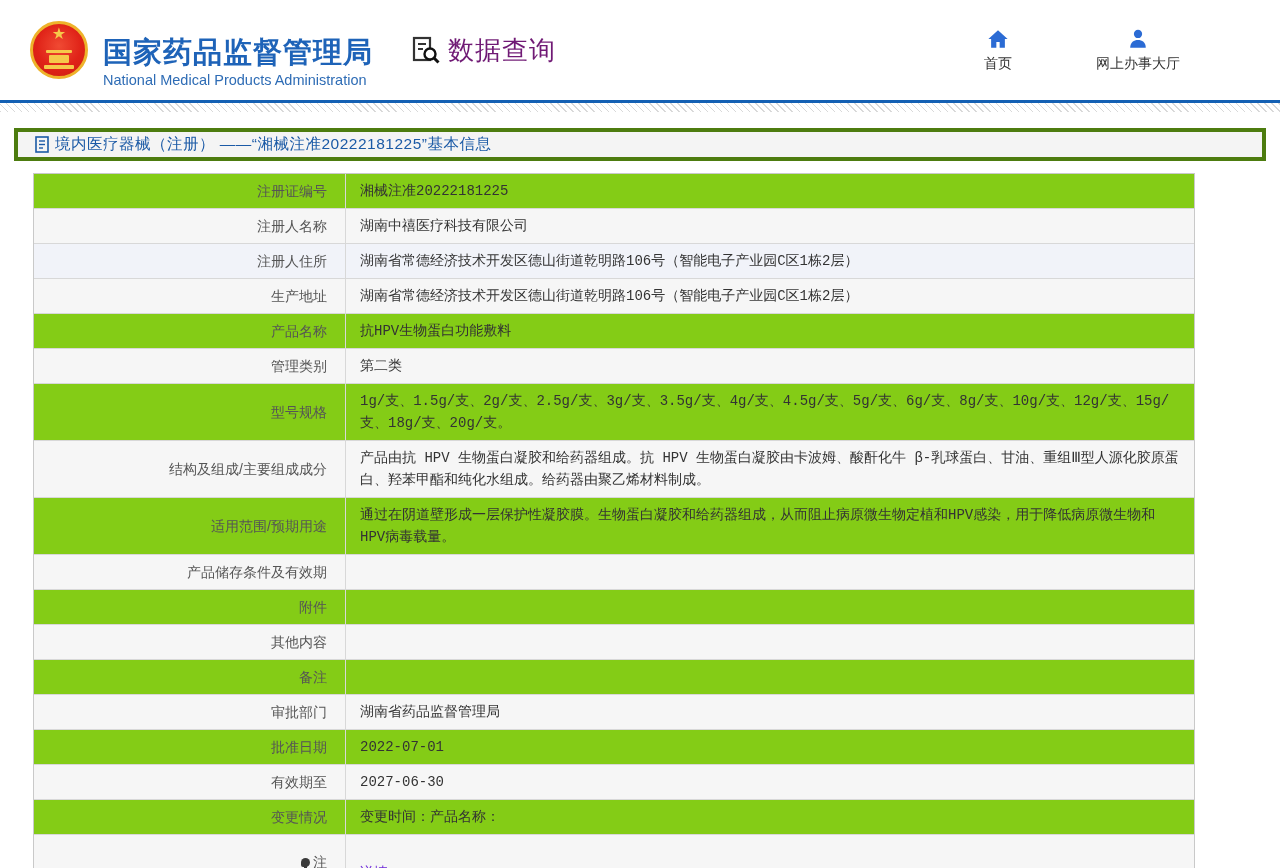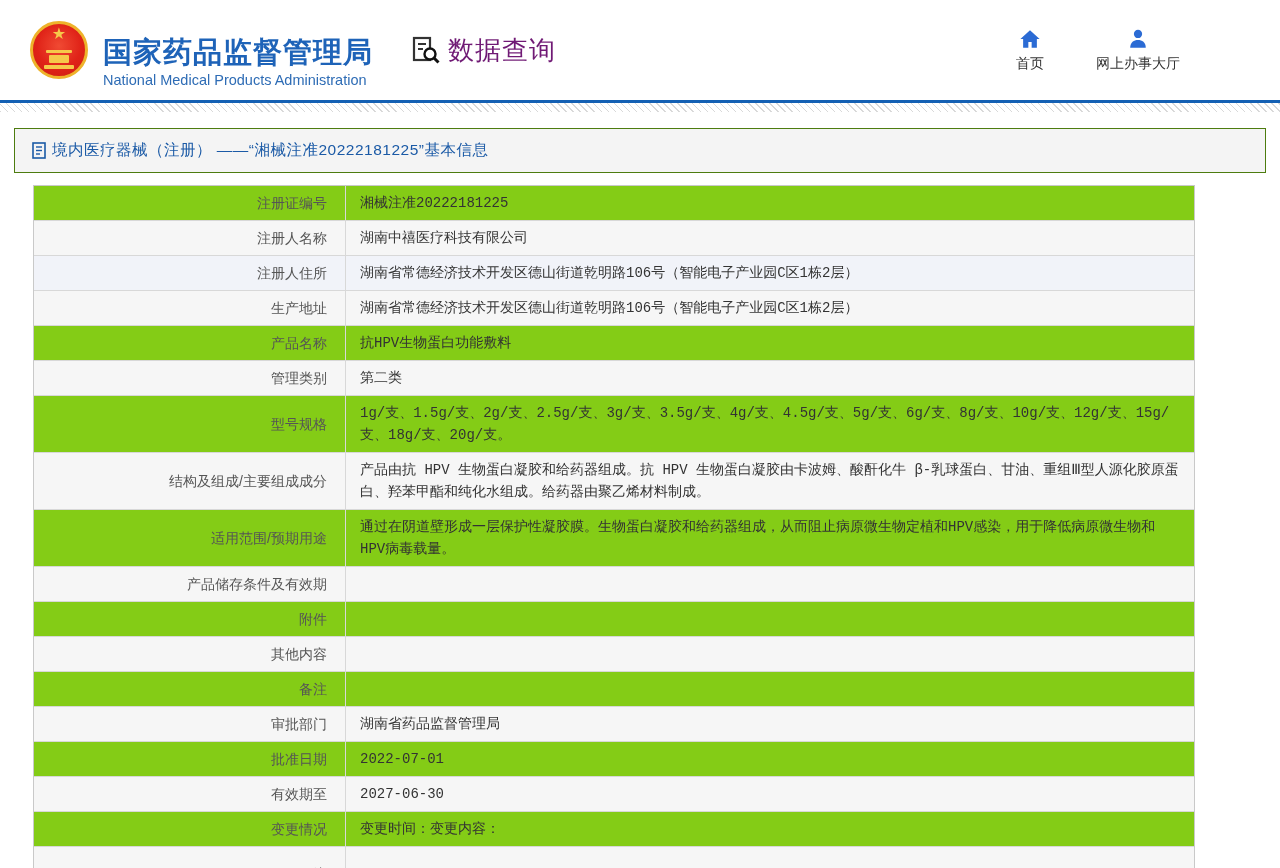--- a/index.html
+++ b/index.html
@@ -21,31 +21,31 @@
   .emblem .gate2{width:20px;height:8px;top:31px;}
   .emblem .gate3{width:30px;height:4px;top:41px;}
   .brand{margin-left:15px;}
   .brand-cn{font-size:29px;font-weight:700;color:#1e63b8;letter-spacing:1px;line-height:32px;margin-top:24px;}
   .brand-en{font-size:14.5px;color:#2e6cb5;margin-top:4px;}
 
   .query{display:flex;align-items:center;margin-left:38px;cursor:pointer;}
   .query svg{display:block;}
   .query-label{font-size:26px;color:#701a75;margin-left:7px;letter-spacing:1px;}
 
-  .top-nav{margin-left:auto;margin-right:100px;display:flex;gap:52px;}
+  .top-nav{margin-left:auto;margin-right:100px;display:flex;gap:84px;}
   .nav-item{display:flex;flex-direction:column;align-items:center;cursor:pointer;}
   .nav-item svg{display:block;}
   .nav-label{font-size:14px;color:#333;margin-top:5px;white-space:nowrap;}
 
   .blue-line{height:3px;background:#1460b3;}
   .hatch{height:9px;background:repeating-linear-gradient(45deg,#d9d9d9 0 1px,#ffffff 1px 5px);}
 
   
   .content{margin:16px 14px 0 14px;}
-  .title-bar{height:45px;background:#f4f4f4;border:1px solid #4d7c0f;
+  .title-bar{height:33px;background:#f4f4f4;border:4px solid #4d7c0f;
              display:flex;align-items:center;padding-left:17px;box-sizing:border-box;}
   .title-bar svg{flex:0 0 auto;}
   .page-title{font-size:15.5px;color:#1b5aa6;margin-left:6px;letter-spacing:.5px;}
 
   .info-table{margin:12px 0 0 19px;width:1162px;border:1px solid #c9c9c9;box-sizing:border-box;
               background:#fff;}
   .tr{display:flex;border-bottom:1px solid #d8d8d8;background:#84cc16;}
   .tr:last-child{border-bottom:none;}
   .tr.stripe{background:#f6f6f6;}
   .tr.hover{background:#f1f3f9;}
@@ -214,21 +214,21 @@
         </div>
         <div class="tr stripe">
           <div class="th">有效期至</div>
           <div class="td">
             <span class="cell-text">2027-06-30</span>
           </div>
         </div>
         <div class="tr white">
           <div class="th">变更情况</div>
           <div class="td">
-            <span class="cell-text">变更时间：变更内容：</span>
+            <span class="cell-text">变更时间：产品名称：</span>
           </div>
         </div>
         <div class="tr stripe">
           <div class="th"><span class="bulb"></span>注</div>
           <div class="td">
             <a class="link" href="#">详情</a>
           </div>
         </div>
       </div>
   </div>

